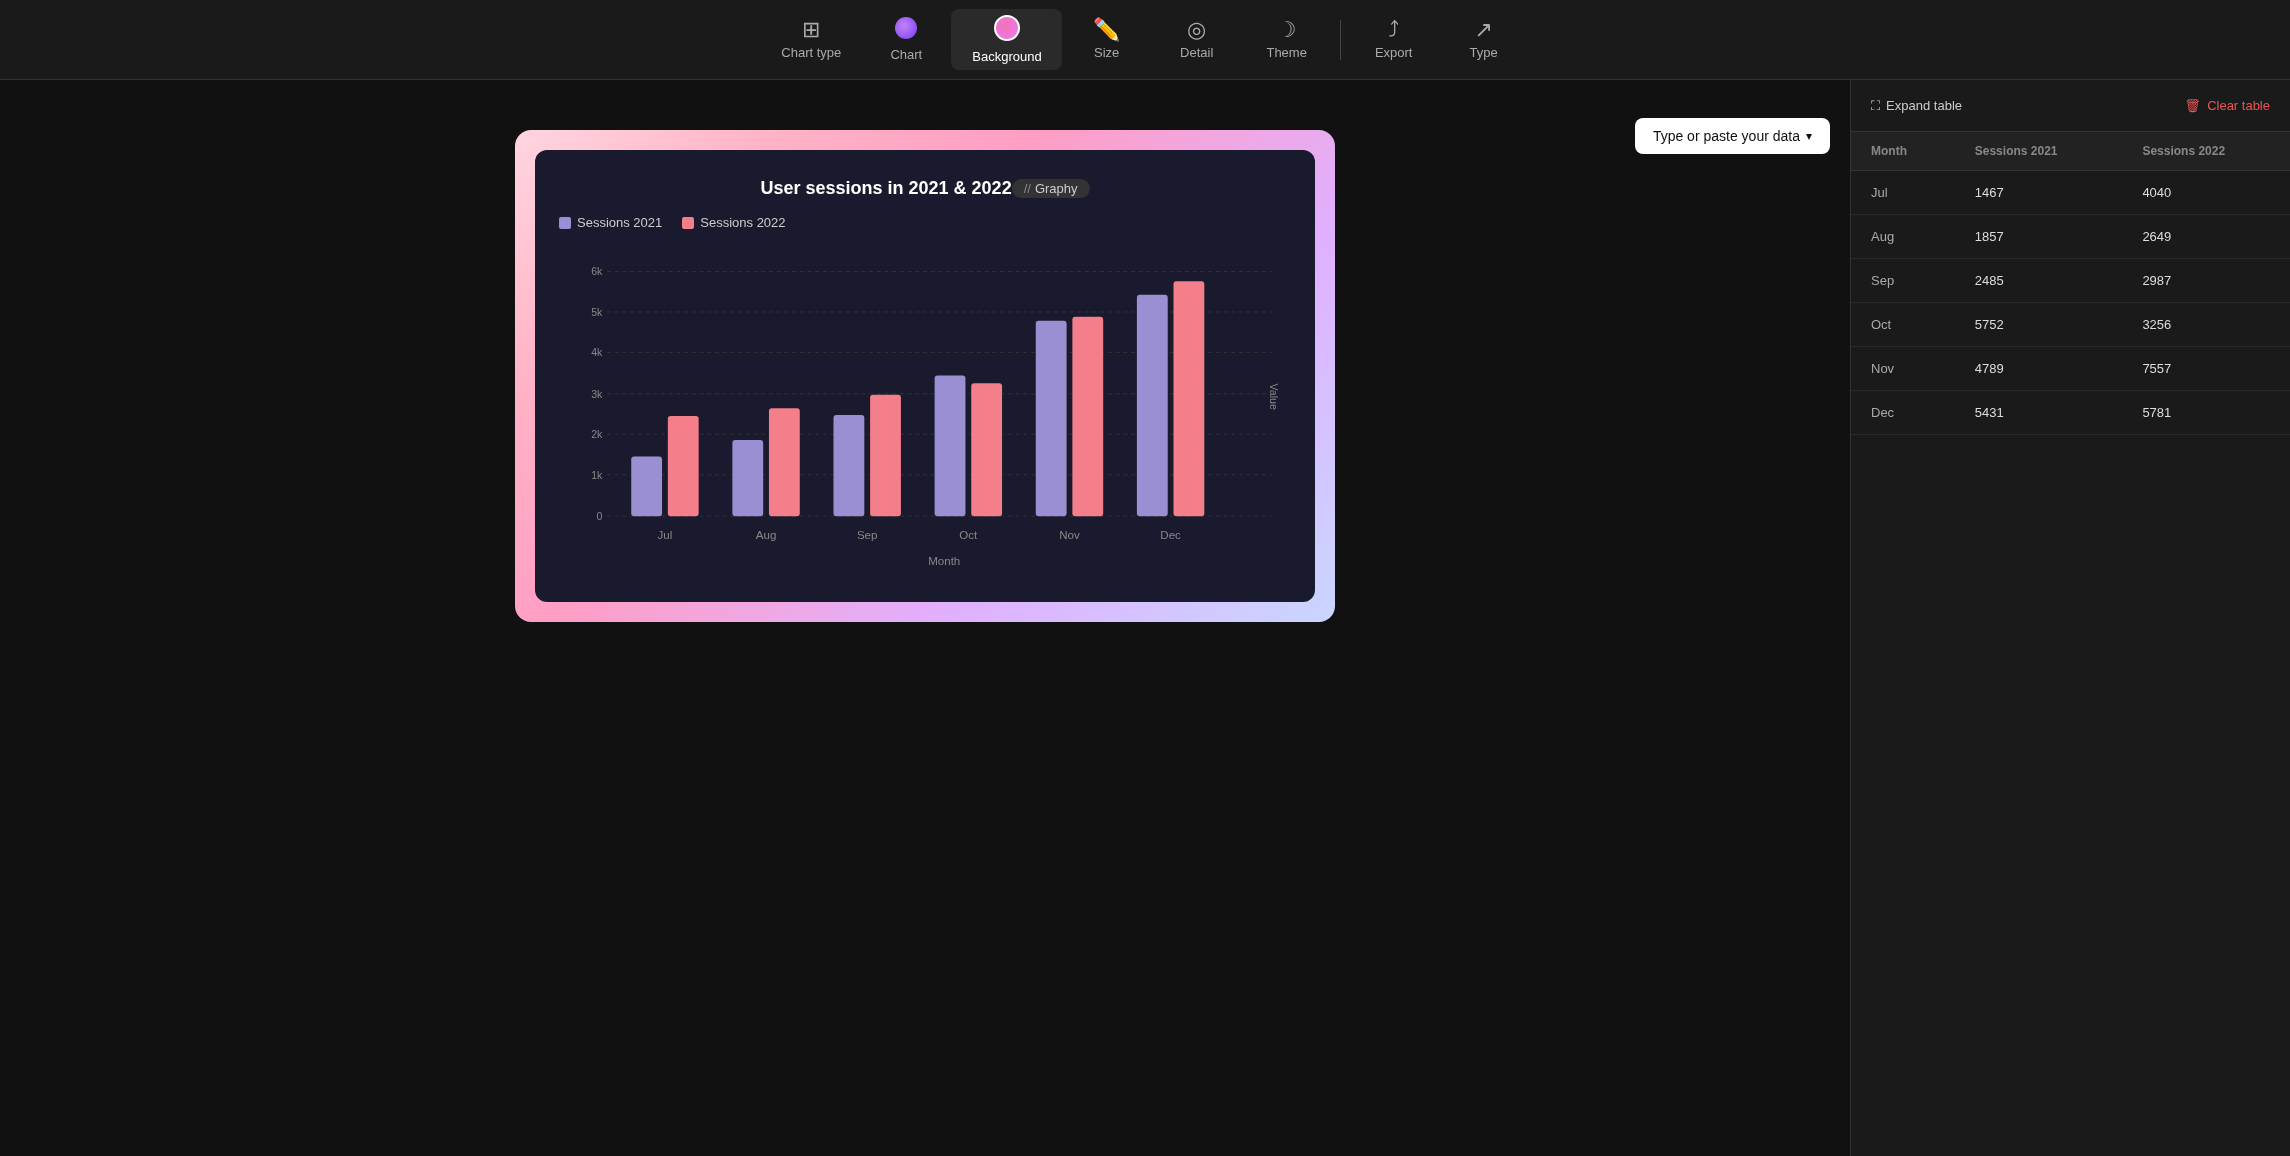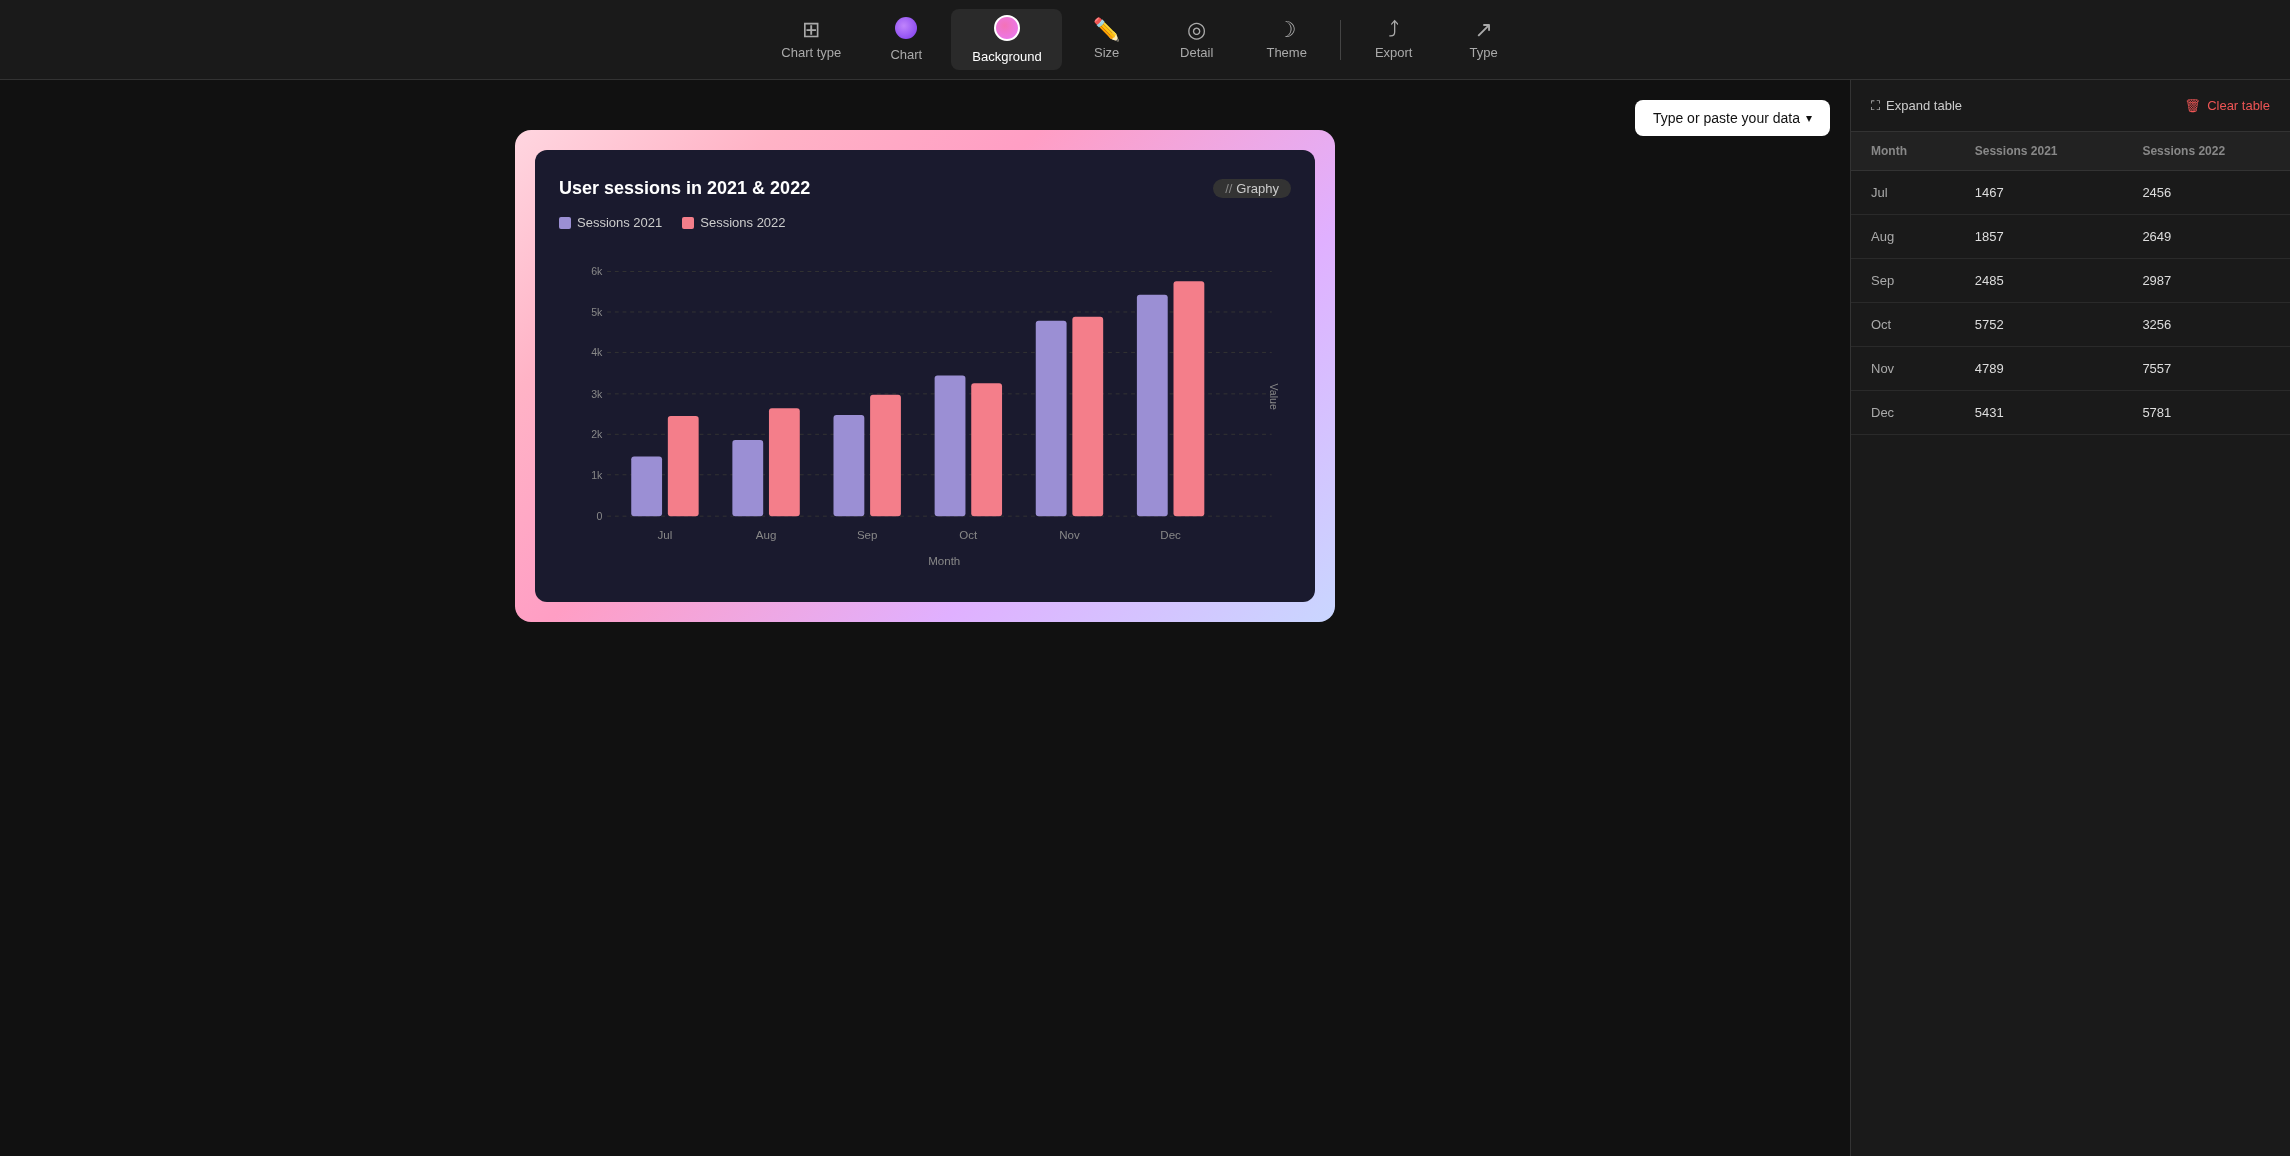--- a/index.html
+++ b/index.html
@@ -84,21 +84,21 @@
       align-items: center;
       justify-content: flex-start;
       padding: 20px;
       position: relative;
       background: #111;
     }
 
     
     .paste-btn {
       position: absolute;
-      top: 20px;
+      top: 38px;
       right: 20px;
       background: #fff;
       color: #111;
       border: none;
       border-radius: 8px;
       padding: 10px 18px;
       font-size: 14px;
       cursor: pointer;
       display: flex;
       align-items: center;
@@ -120,21 +120,21 @@
     }
     .chart-inner {
       background: #1a1a2e;
       border-radius: 12px;
       padding: 28px 24px 16px;
       position: relative;
     }
     .chart-header {
       display: flex;
       align-items: center;
-      justify-content: space-between;
+      justify-content: center;
       margin-bottom: 16px;
     }
     .chart-title {
       font-size: 18px;
       font-weight: 600;
       color: #fff;
     }
     .chart-logo {
       background: #333;
       border-radius: 20px;
@@ -397,21 +397,21 @@
           <tr>
             <th>Month</th>
             <th>Sessions 2021</th>
             <th>Sessions 2022</th>
           </tr>
         </thead>
         <tbody id="table-body">
         <tr>
       <td>Jul</td>
       <td>1467</td>
-      <td>2456</td>
+      <td>4040</td>
     </tr>
             <tr>
       <td>Aug</td>
       <td>1857</td>
       <td>2649</td>
     </tr>
             <tr>
       <td>Sep</td>
       <td>2485</td>
       <td>2987</td>

